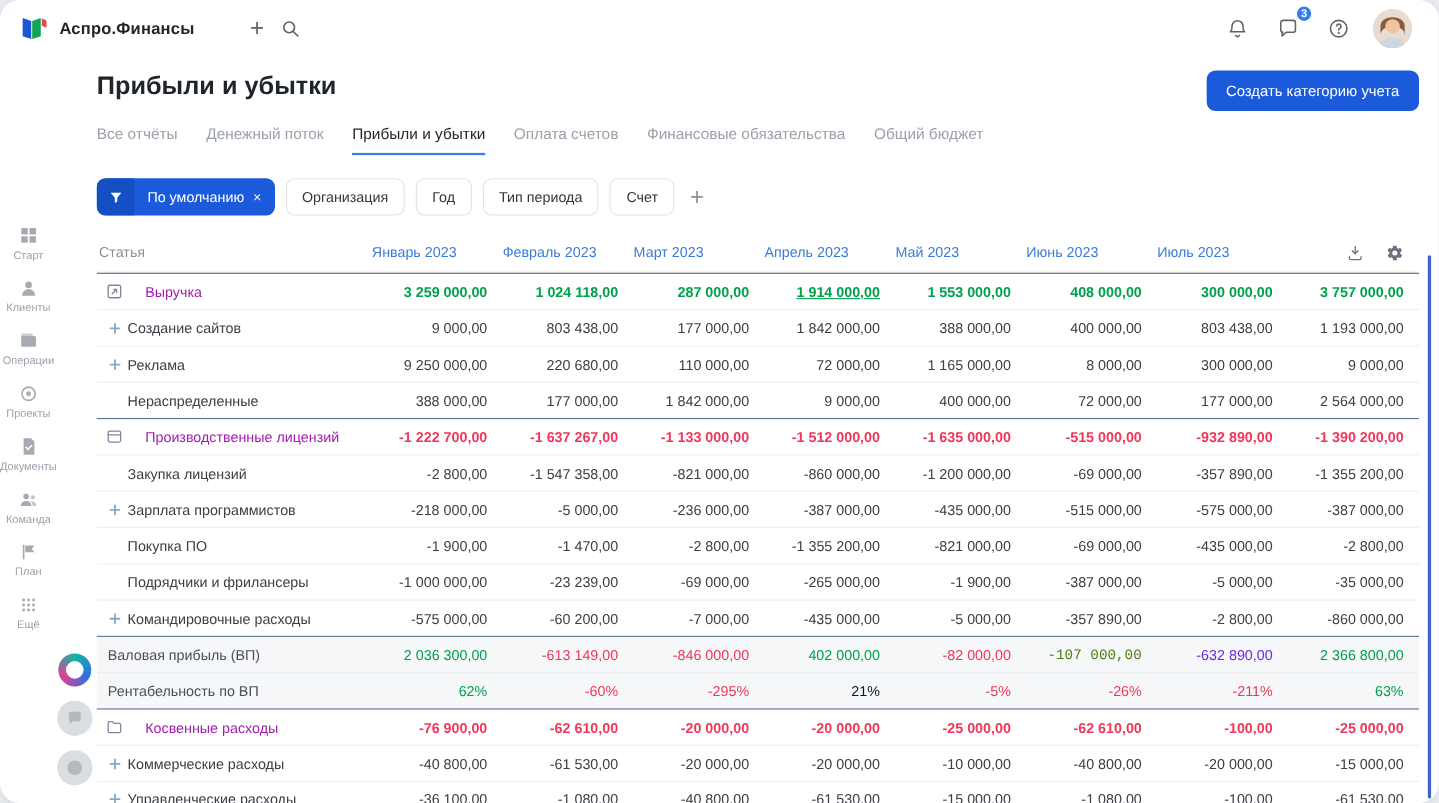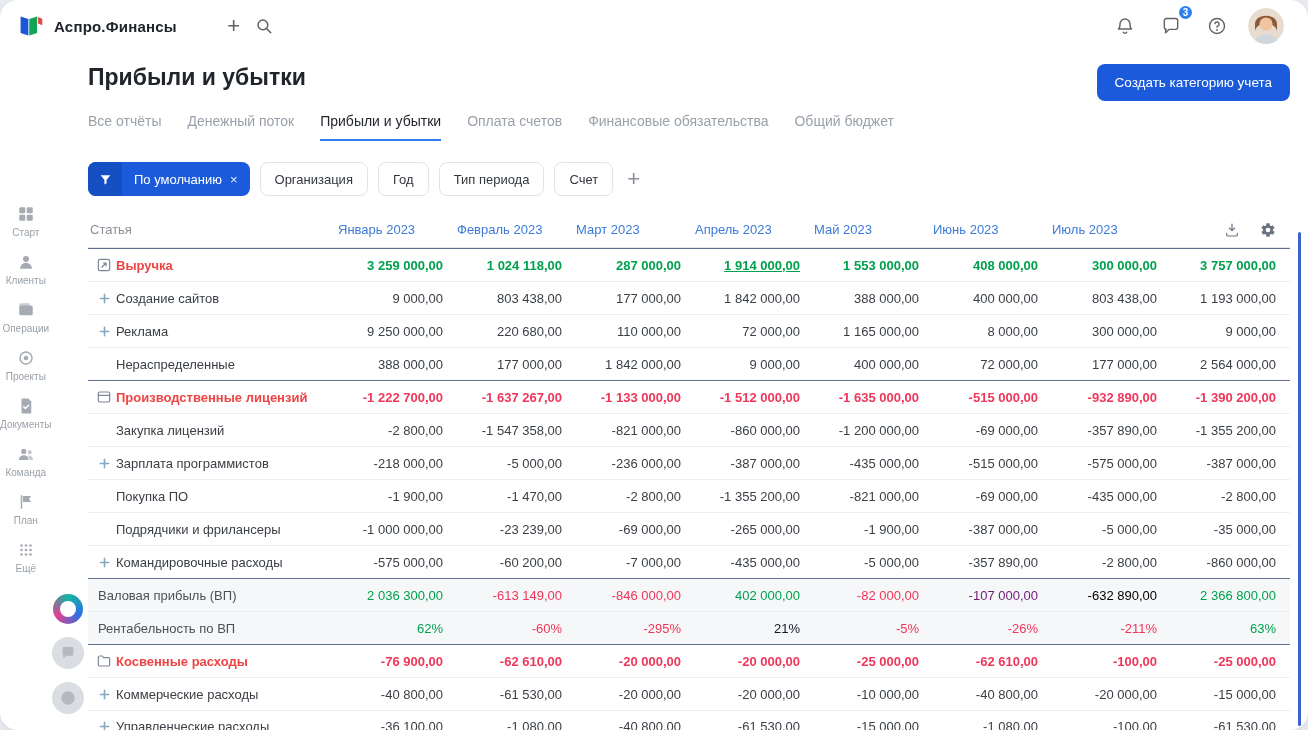--- a/index.html
+++ b/index.html
@@ -52,21 +52,21 @@
 .hcell.first{font-size:13px;color:#8b9097;padding-left:2px}
 .hcell.month{font-size:13px;color:#3c7bd9;text-align:left;padding-right:26px;white-space:nowrap;cursor:pointer}
 .hicons{display:flex;justify-content:flex-end;align-items:center;gap:20px;padding-right:14px}
 .hicon{cursor:pointer;display:flex;align-items:center}
 .trow{height:33px;border-top:1px solid #eceef1;cursor:default}
 .trow.sep{border-top:1px solid #60708f}
 .trow.last{border-bottom:1px solid #60708f}
 .trow.shaded{background:#f6f7f8}
 .cell{white-space:nowrap;overflow:hidden}
 .cell.name{display:flex;align-items:center;font-size:13px;color:#3b4046}
-.kind-section .cell.name{padding-left:8px;gap:4px;font-weight:700;color:#ef4444}
+.kind-section .cell.name{padding-left:8px;gap:20px;font-weight:400;color:#a21caf}
 .kind-child .cell.name{padding-left:28px;color:#3b4046}
 .kind-summary .cell.name{padding-left:10px;color:#4b5058}
 .plus-ic{position:absolute;margin-left:-17px;display:flex;align-items:center;cursor:pointer}
 .cell.val{font-size:13px;text-align:right;padding-right:14px;color:#3b4046}
 .cell.val.b{font-weight:700}
 .row-ic{display:flex;align-items:center}
 .vscroll{position:absolute;right:7px;top:232px;bottom:4px;width:3px;background:#3e63d0;border-radius:2px;cursor:grab}
 </style>
 </head>
 <body>
@@ -447,22 +447,22 @@
             </div>
             <div class="trow kind-summary shaded sep">
               <div class="cell name">
                 <span>Валовая прибыль (ВП)</span>
               </div>
               <div class="cell val" style="color: rgb(0, 161, 77);">2 036 300,00</div>
               <div class="cell val" style="color: rgb(240, 54, 90);">-613 149,00</div>
               <div class="cell val" style="color: rgb(240, 54, 90);">-846 000,00</div>
               <div class="cell val" style="color: rgb(0, 161, 77);">402 000,00</div>
               <div class="cell val" style="color: rgb(240, 54, 90);">-82 000,00</div>
-              <div class="cell val" style="color: #701a75;">-107 000,00</div>
-              <div class="cell val" style="color: #000000;">-632 890,00</div>
+              <div class="cell val" style="color: #4d7c0f; font-family: Liberation Mono, monospace;">-107 000,00</div>
+              <div class="cell val" style="color: #6d28d9;">-632 890,00</div>
               <div class="cell val" style="color: rgb(0, 161, 77);">2 366 800,00</div>
             </div>
             <div class="trow kind-summary shaded">
               <div class="cell name">
                 <span>Рентабельность по ВП</span>
               </div>
               <div class="cell val" style="color: rgb(0, 161, 77);">62%</div>
               <div class="cell val" style="color: rgb(240, 54, 90);">-60%</div>
               <div class="cell val" style="color: rgb(240, 54, 90);">-295%</div>
               <div class="cell val" style="color: #0f172a;">21%</div>

